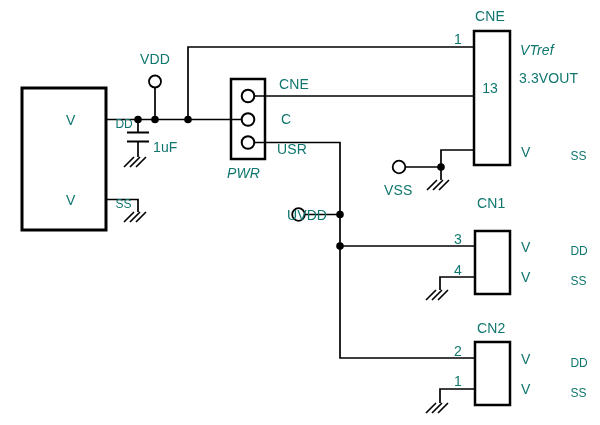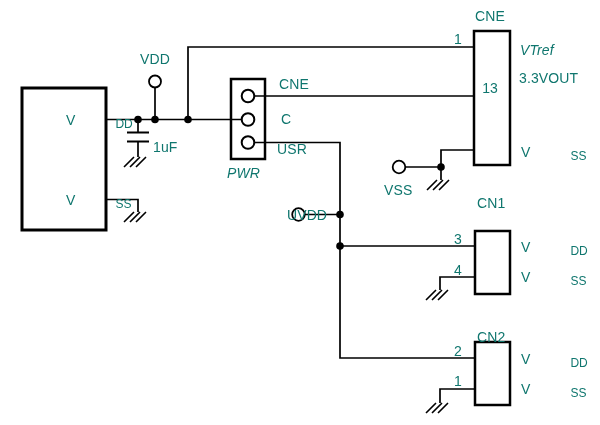--- a/index.html
+++ b/index.html
@@ -102,19 +102,19 @@
   <div class="label" style="left:520px;top:43px;font-style:italic;">VTref</div>
   <div class="label" style="left:519px;top:71px;">3.3VOUT</div>
   <div class="label" style="left:521px;top:145px;"><span>V</span><span class="sub">SS</span></div>
 
   <div class="label" style="left:477px;top:196px;">CN1</div>
   <div class="label num" style="left:440px;top:232px;">3</div>
   <div class="label num" style="left:440px;top:263px;">4</div>
   <div class="label" style="left:521px;top:240px;"><span>V</span><span class="sub">DD</span></div>
   <div class="label" style="left:521px;top:270px;"><span>V</span><span class="sub">SS</span></div>
 
-  <div class="label" style="left:477px;top:330px;">CN2</div>
+  <div class="label" style="left:477px;top:321px;">CN2</div>
   <div class="label num" style="left:440px;top:344px;">2</div>
   <div class="label num" style="left:440px;top:374px;">1</div>
   <div class="label" style="left:521px;top:352px;"><span>V</span><span class="sub">DD</span></div>
   <div class="label" style="left:521px;top:382px;"><span>V</span><span class="sub">SS</span></div>
 
 </div>
 
 </body></html>

